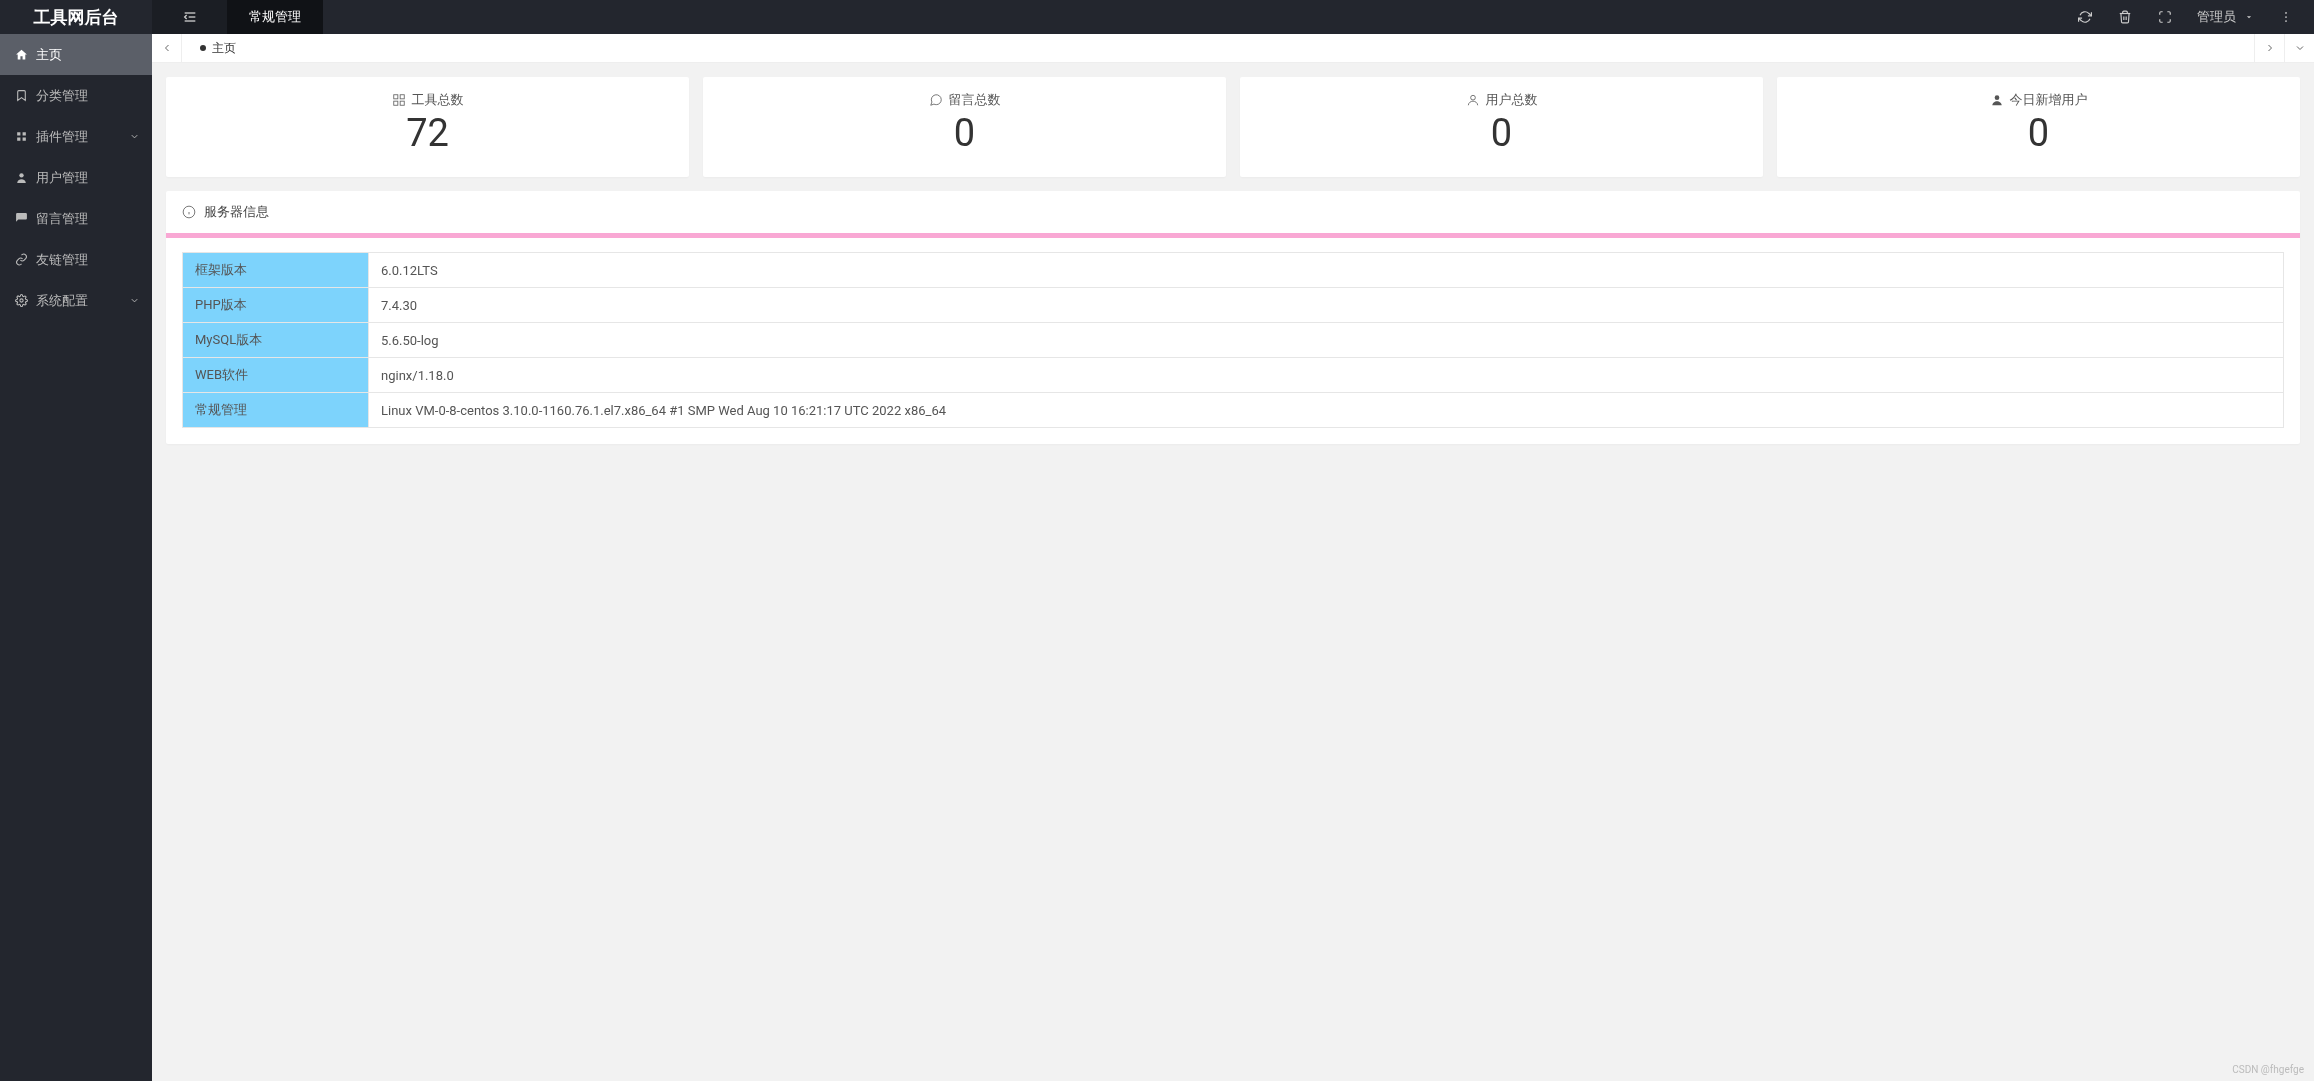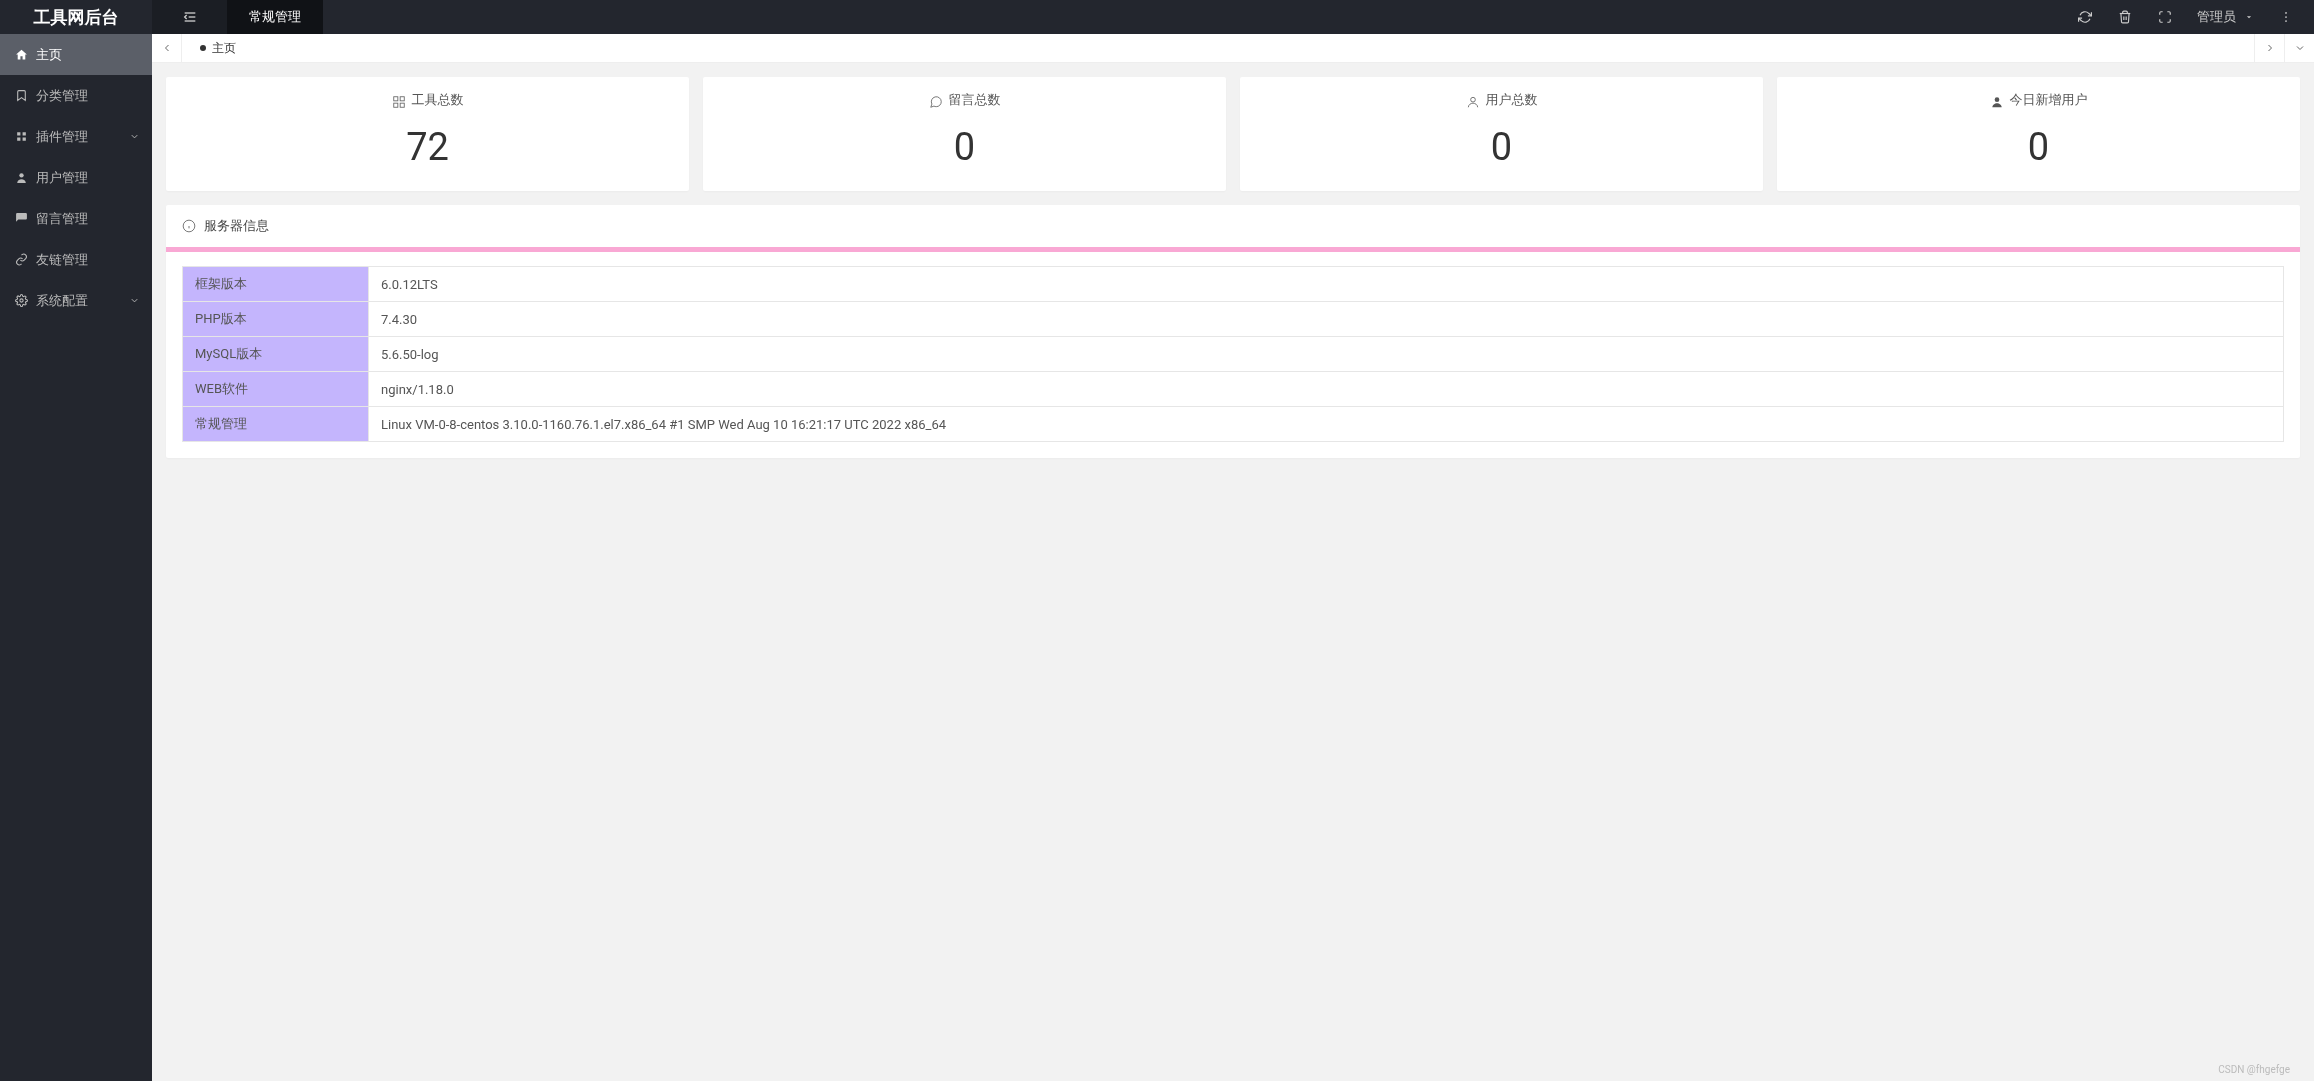--- a/index.html
+++ b/index.html
@@ -38,35 +38,35 @@
     .tab-item { padding: 0 18px; display: flex; align-items: center; cursor: pointer; font-size: 12px; color: #333; gap: 6px; }
     .tab-dot { width: 6px; height: 6px; border-radius: 50%; background: #333; display: inline-block; }
     .tab-dropdown { width: 30px; display: flex; align-items: center; justify-content: center; cursor: pointer; color: #666; border-left: 1px solid #eee; }
     
     
     .content { flex: 1; padding: 14px; overflow-y: auto; }
     
     
     .stat-row { display: flex; gap: 14px; margin-bottom: 14px; }
     .stat-card { flex: 1; background: #fff; border-radius: 2px; padding: 14px 0 22px; box-shadow: 0 1px 2px rgba(0,0,0,0.03); }
-    .stat-title { display: flex; align-items: flex-end; justify-content: center; gap: 6px; color: #555; font-size: 13px; margin-bottom: 16px; }
+    .stat-title { display: flex; align-items: center; justify-content: center; gap: 6px; color: #555; font-size: 13px; margin-bottom: 2px; }
     .stat-value { text-align: center; font-size: 38px; color: #333; font-weight: 400; }
     
     
     .panel { background: #fff; border-radius: 2px; box-shadow: 0 1px 2px rgba(0,0,0,0.03); }
     .panel-header { padding: 12px 16px; display: flex; align-items: center; gap: 8px; font-size: 13px; color: #444; border-bottom: 5px solid #f9a8d4; }
     .panel-body { padding: 14px 16px 16px; }
     
     
     .info-table { width: 100%; border-collapse: collapse; font-size: 13px; }
     .info-table td { border: 1px solid #e6e6e6; padding: 8px 12px; color: #555; }
-    .info-table td:first-child { width: 186px; background: #c4b5fd; }
-    
-    
-    .watermark { position: fixed; right: 24px; bottom: 6px; font-size: 10px; color: #bbb; }
+    .info-table td:first-child { width: 186px; background: #7dd3fc; }
+    
+    
+    .watermark { position: fixed; right: 10px; bottom: 6px; font-size: 10px; color: #bbb; }
     
     
     svg { display: block; }
   </style>
 </head>
 <body>
 
 <div class="layout">
 
   <div class="header">

